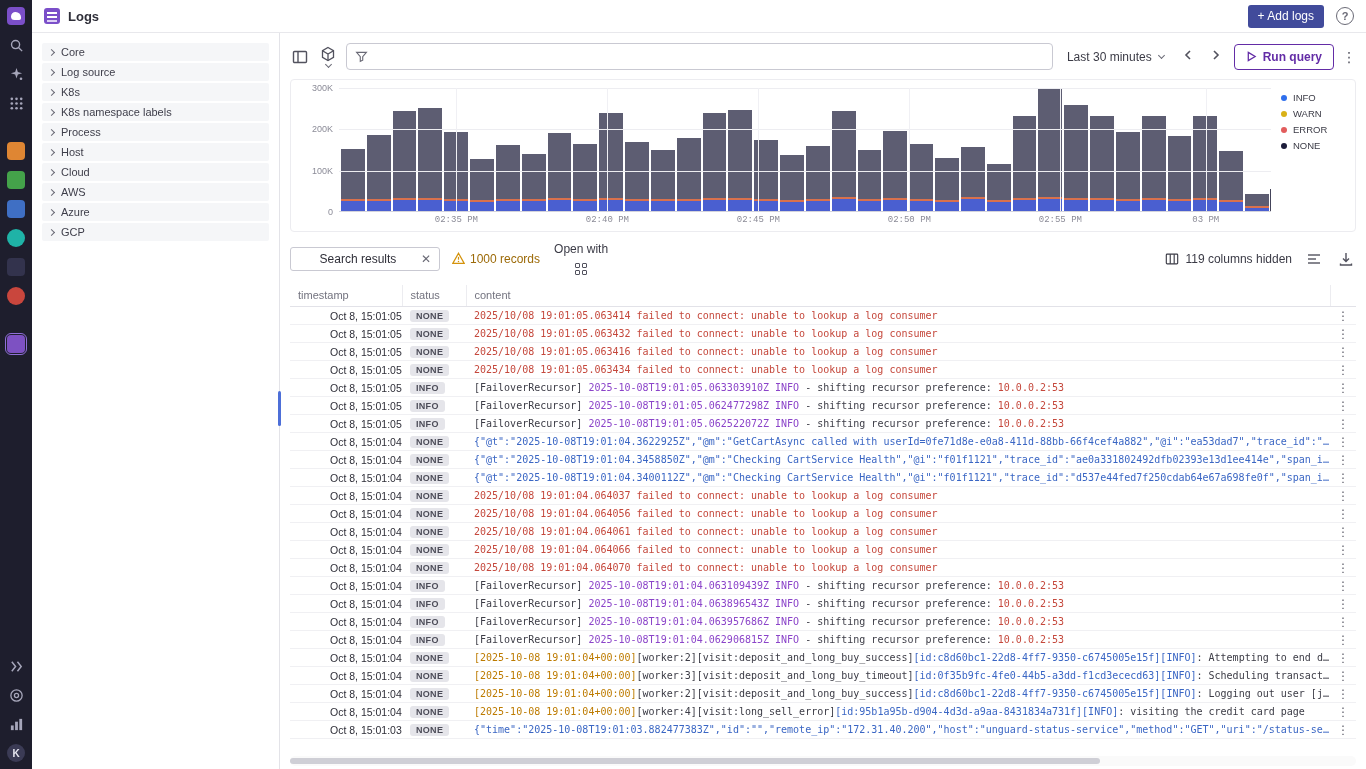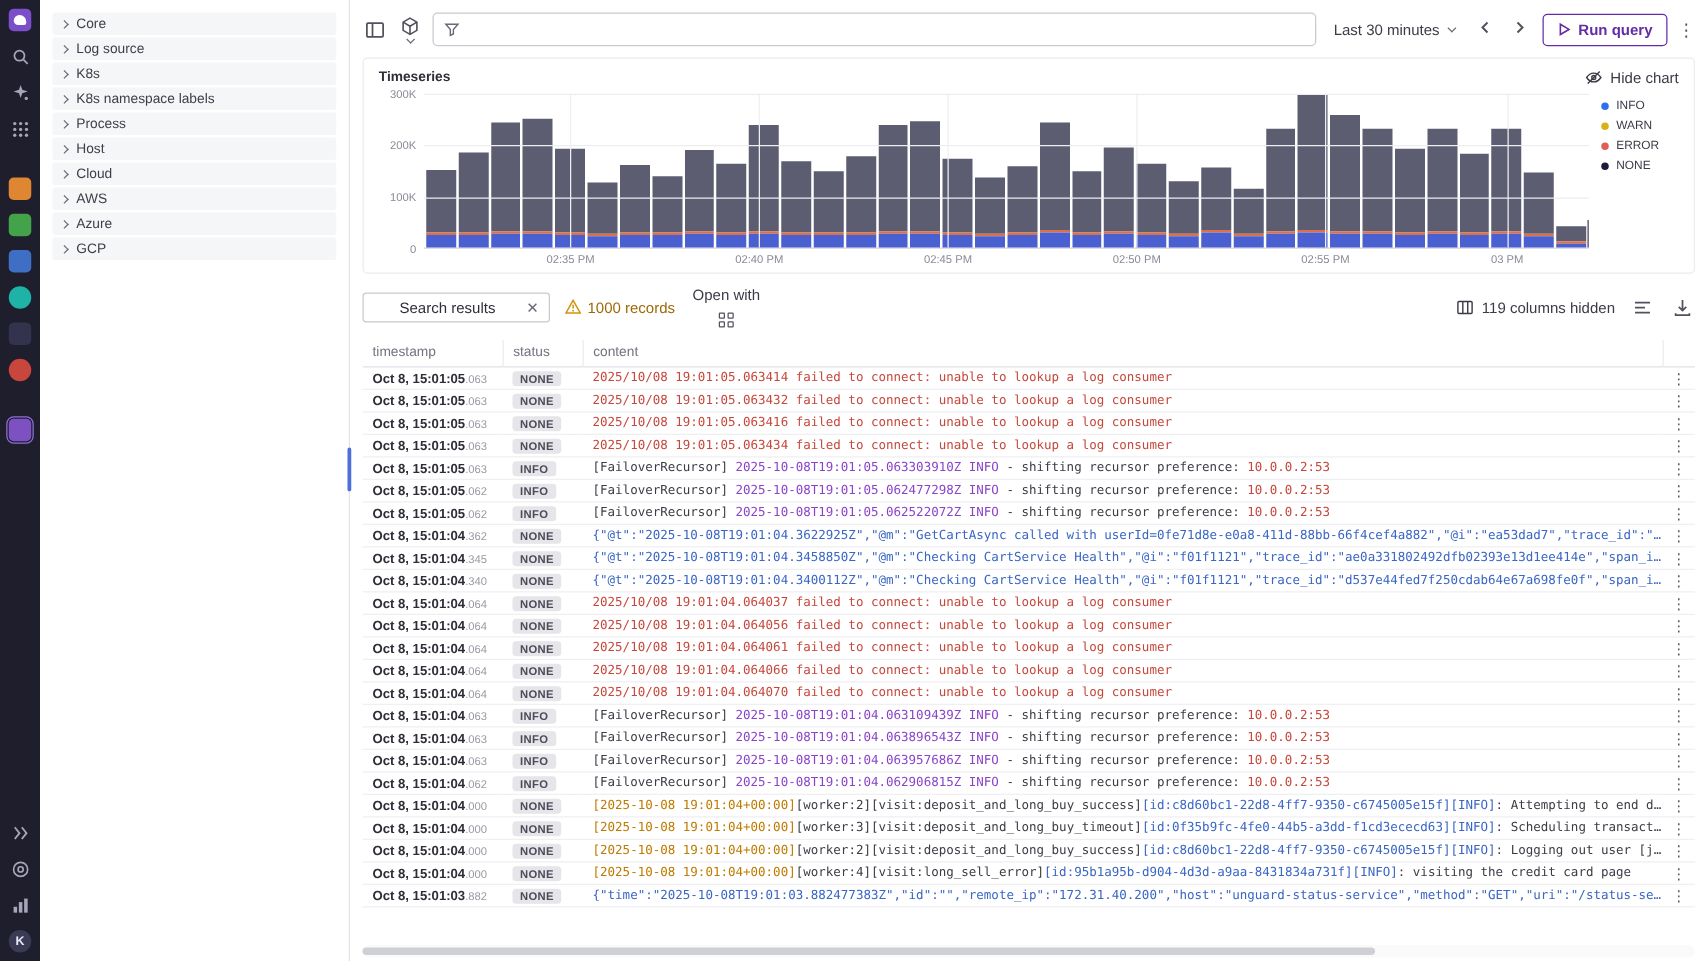--- a/index.html
+++ b/index.html
@@ -73,21 +73,21 @@
   .yaxis span { position:absolute; right:6px; transform:translateY(-50%); font-size:9px; color:#8b8b97; }
   .plot { flex:1; position:relative; height:124px; border-bottom:1px solid #d4d4dc; }
   .hline { position:absolute; left:0; right:0; height:1px; background:#ededf1; }
   .vline { position:absolute; top:0; bottom:0; width:1px; background:#f0f0f4; }
   .bars { position:absolute; left:2px; right:2px; top:0; bottom:0; display:flex; align-items:flex-end; gap:2px; }
   .bar { flex:1; display:flex; flex-direction:column; justify-content:flex-end; min-width:0; }
   .seg-none-bar { background:#5d5d72; }
   .seg-err-bar  { background:#d9714d; }
   .seg-info-bar { background:#4a5fd0; }
   .cursor-line { position:absolute; right:0; bottom:0; width:1.5px; height:22px; background:#44445a; }
-  .xlabels { position:relative; height:15px; margin-left:36px; }
+  .xlabels { position:relative; height:15px; margin-left:36px;font-family:Liberation Mono, monospace; }
   .xlabels span { position:absolute; top:3px; transform:translateX(-50%); font-size:9px; color:#8b8b97; white-space:nowrap; }
   .legend { width:62px; flex:none; padding-top:4px; display:flex; flex-direction:column; gap:5px; }
   .legend-item { display:flex; align-items:center; gap:6px; font-size:9.5px; color:#3b3b46; }
   .legend-dot { width:6px; height:6px; border-radius:50%; flex:none; }
 
   
   .results-row { display:flex; align-items:center; gap:12px; padding:8px 0; flex:none; }
   .sr-box { width:150px; height:24px; border:1px solid #c9c9d2; border-radius:3px; display:flex; align-items:center; padding:0 6px; flex:none; }
   .sr-box input { border:none; outline:none; flex:1; min-width:0; font-size:12px; color:#2e2e38;text-align:center; }
   .x-btn { border:none; background:none; color:#6a6a76; font-size:12px; cursor:pointer; padding:0 2px; }
@@ -101,21 +101,21 @@
   .cols-hidden svg { width:14px; height:14px; }
 
   
   .table-wrap { flex:1; min-height:0; overflow:hidden; }
   table { width:100%; border-collapse:collapse; table-layout:fixed; }
   col.c-ts { width:112px; } col.c-st { width:64px; } col.c-kb { width:26px; }
   thead th { font-size:11px; font-weight:normal; color:#73737f; text-align:left; padding:4px 8px 5px; border-bottom:1px solid #e2e2e8; }
   thead th + th { border-left:1px solid #ececf0; }
   tbody td { font-size:10.5px; padding:0 8px; height:18px; border-bottom:1px solid #f0f0f3; white-space:nowrap; overflow:hidden; vertical-align:middle; }
   tbody tr { cursor:pointer; }
-  .ts-main { font-weight:bold; color:#2e2e38; font-size:10.5px; }
+  .ts-main { font-weight:normal; color:#2e2e38; font-size:10.5px;margin-left:32px; }
   .ts-ms { color:#9a9aa6; font-size:9px; }
   .badge { display:inline-block; background:#e5e5ea; color:#4c4c58; font-size:9px; font-weight:bold; padding:1px 6px; border-radius:3px; letter-spacing:.3px; }
   td.content-cell { font-family:"DejaVu Sans Mono", monospace; font-size:10px; }
   .seg-red   { color:#c5483c; }
   .seg-blue  { color:#3a66c4; }
   .seg-purple{ color:#8b44c9; }
   .seg-amber { color:#bd7b00; }
   .seg-dark  { color:#3c3c46; }
   td.kebab-cell { text-align:center; color:#5c5c68; font-size:12px; padding:0; }
   .new-logs-indicator { position:absolute; left:-2px; top:358px; width:3px; height:35px; background:#4d6fd8; border-radius:2px; }
@@ -181,20 +181,30 @@
           <rect x="2" y="9" width="3" height="5"></rect>
           <rect x="6.5" y="5" width="3" height="9"></rect>
           <rect x="11" y="2" width="3" height="12"></rect>
         </svg>
     </div>
     <div class="avatar-k">K</div>
   </div>
 
   <div class="right">
 
+    <div class="topbar">
+      <div class="tb-left">
+        <span class="logs-glyph"></span>
+        <span class="app-title">Logs</span>
+      </div>
+      <div class="tb-right">
+        <button class="add-logs-btn">+ Add logs</button>
+        <button class="help-btn">?</button>
+      </div>
+    </div>
 
     <div class="body-row">
 
       <div class="facets">
         <div>
             <div class="facet-item">
               <span class="caret-r"></span>
               <span>Core</span>
             </div>
             <div class="facet-item">
@@ -274,31 +284,20 @@
           <button class="run-btn">
             <svg viewBox="0 0 12 12" fill="none" stroke="currentColor" stroke-width="1.4">
                 <path d="M2.5 1.5l7.5 4.5-7.5 4.5z"></path>
               </svg>
             <span>Run query</span>
           </button>
           <button class="kebab">⋮</button>
         </div>
 
         <div class="ts-card">
-          <div class="ts-head">
-            <span class="ts-title">Timeseries</span>
-            <button class="hide-chart">
-              <svg viewBox="0 0 16 16" fill="none" stroke="currentColor" stroke-width="1.3">
-                  <path d="M1.5 8s2.5-4 6.5-4 6.5 4 6.5 4-2.5 4-6.5 4S1.5 8 1.5 8z"></path>
-                  <circle cx="8" cy="8" r="1.8"></circle>
-                  <line x1="2.5" y1="13.5" x2="13.5" y2="2.5"></line>
-                </svg>
-              <span>Hide chart</span>
-            </button>
-          </div>
           <div class="chart-flex">
             <div class="chart-main">
               <div class="plot-row">
                 <div class="yaxis">
                     <span style="top: 0px;">300K</span>
                     <span style="top: 41.3333px;">200K</span>
                     <span style="top: 82.6667px;">100K</span>
                     <span style="top: 124px;">0</span>
                   </div>
                 <div class="plot">

